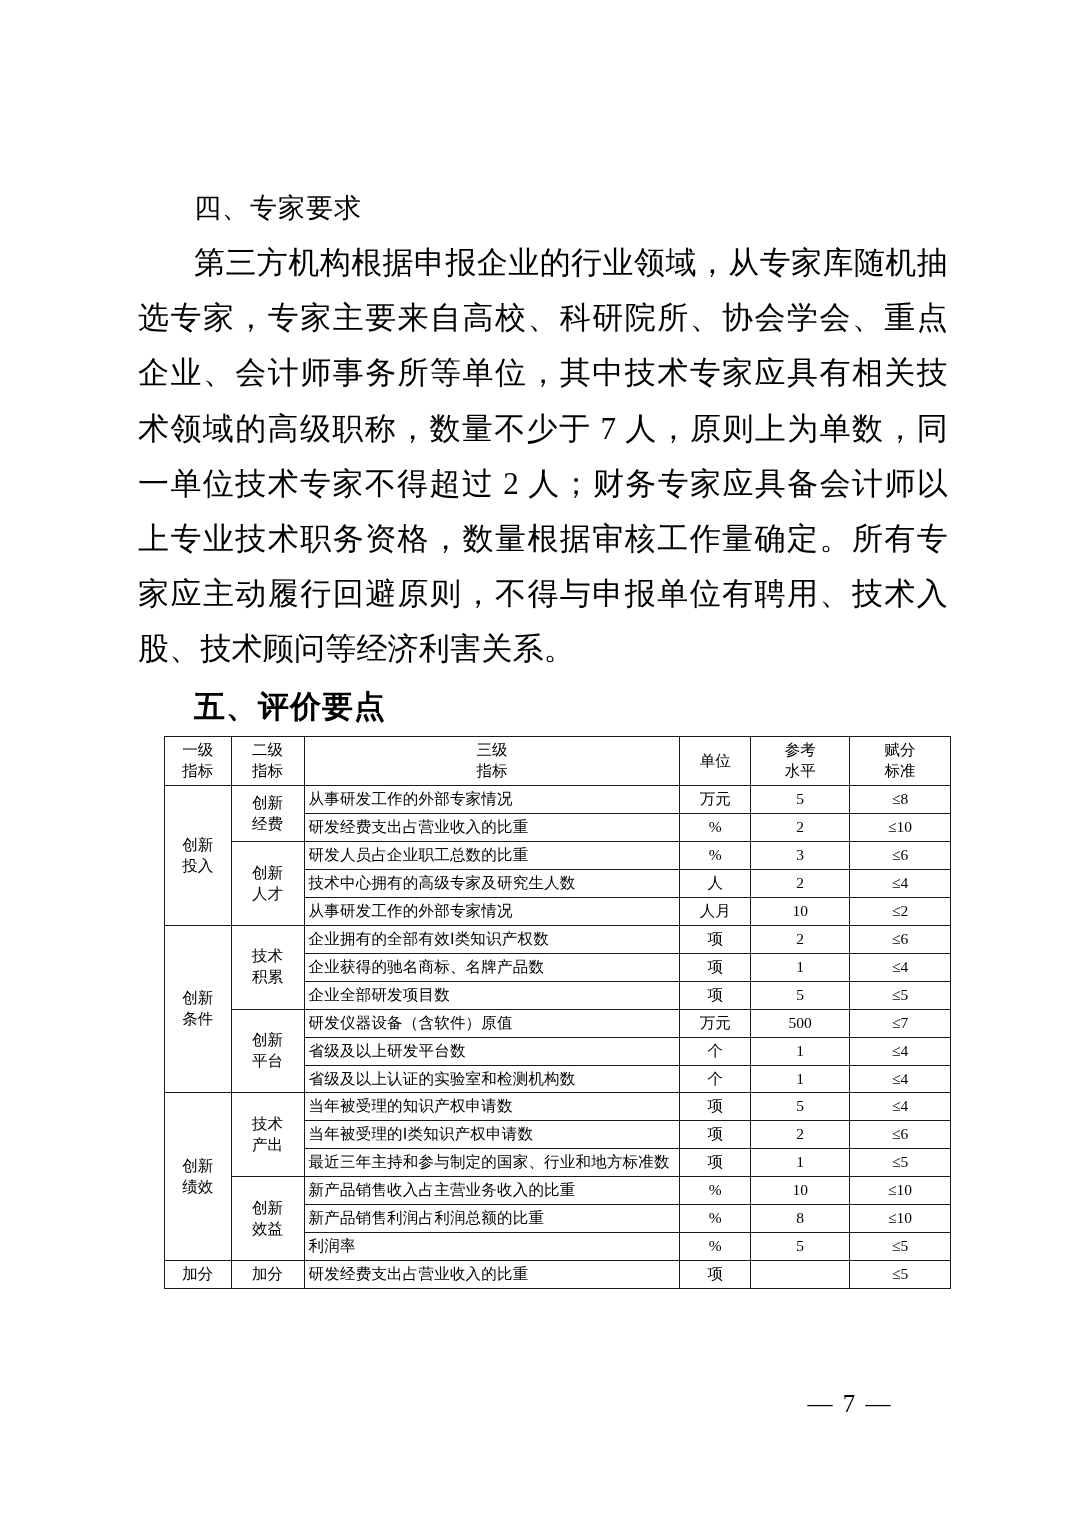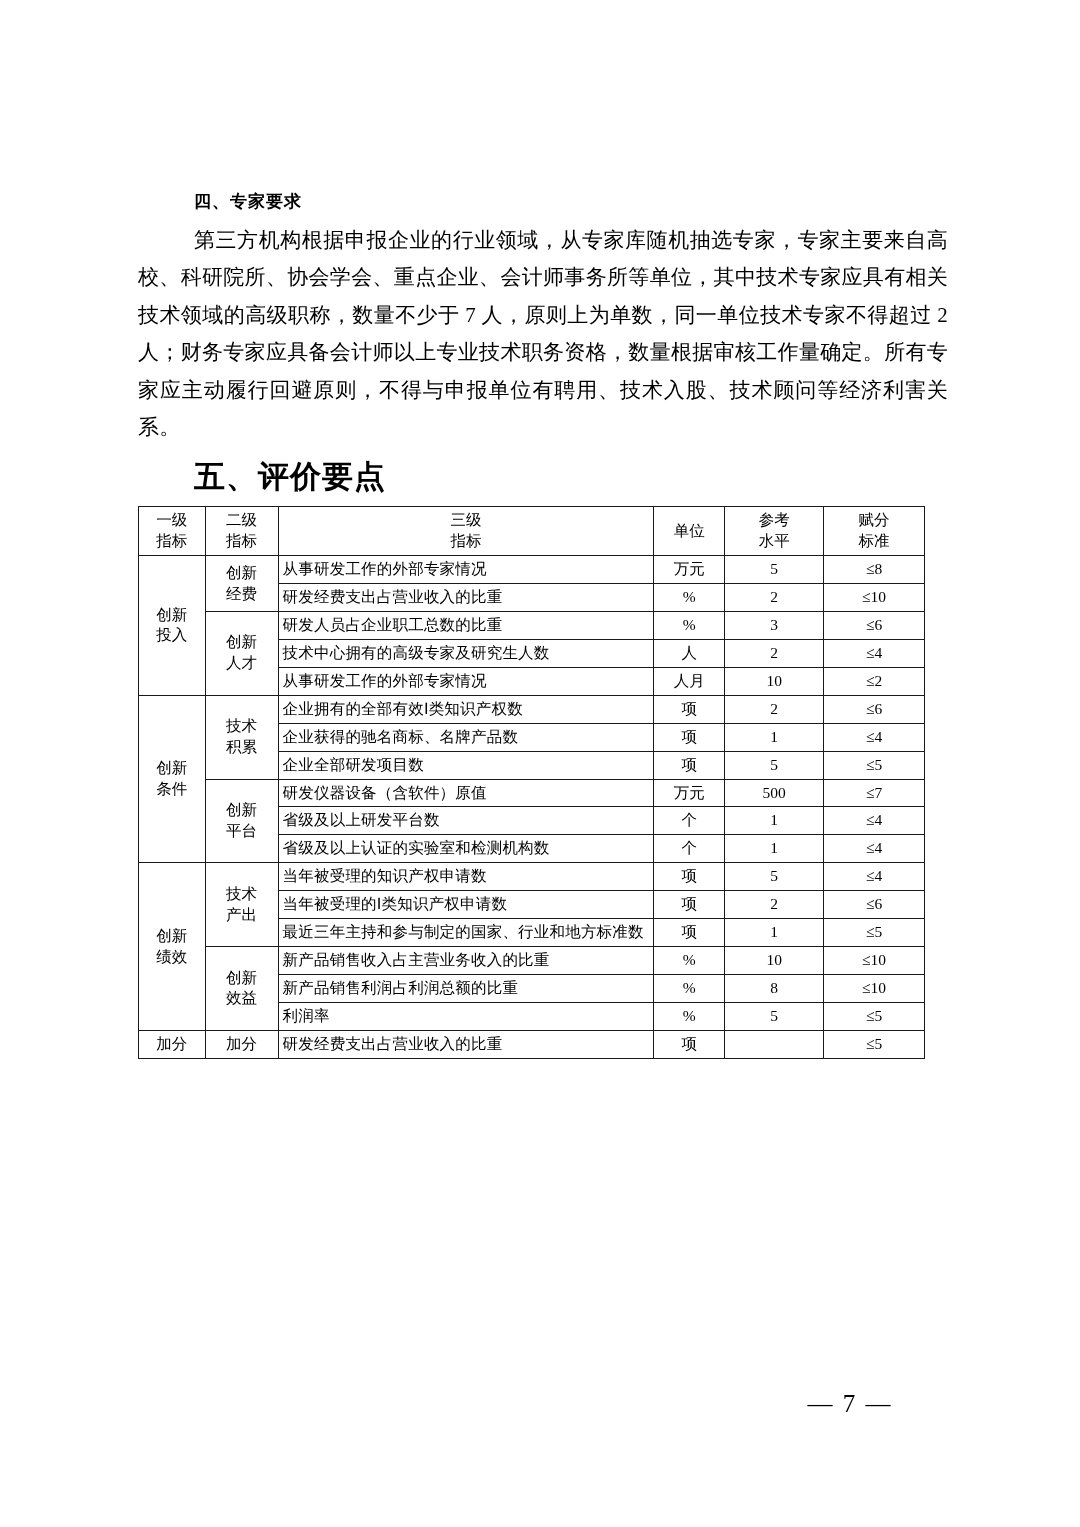--- a/index.html
+++ b/index.html
@@ -23,48 +23,49 @@
     padding: 0;
   }
   .content {
     position: absolute;
     left: 138px;
     top: 190px;
     width: 810px;
   }
   h2.section-heading {
     font-family: "DejaVu Sans", sans-serif;
-    font-size: 17px;
-    font-weight: bold;
+    font-size: 27px;
+    font-weight: normal;
     margin: 0 0 10px 0;
     padding: 0;
     text-indent: 56px;
     letter-spacing: 1px;
     line-height: 1.3;
   }
   p.body-text {
-    font-size: 21px;
+    font-size: 31px;
     line-height: 1.78;
     margin: 0 0 6px 0;
     text-align: justify;
     text-indent: 56px;
     letter-spacing: 0.2px;
   }
   h2.section-heading-2 {
     font-family: "DejaVu Sans", sans-serif;
     font-size: 31px;
     font-weight: bold;
     margin: 10px 0 8px 0;
     padding: 0;
     text-indent: 56px;
     letter-spacing: 1px;
   }
   table.eval-table {
     border-collapse: collapse;
     width: 787px;
+    margin-left: 26px;
     table-layout: fixed;
   }
   table.eval-table td, table.eval-table th {
     border: 1px solid #1a1a1a;
     font-size: 15.5px;
     font-family: "Liberation Serif", serif;
     font-weight: normal;
     padding: 3px 4px;
     vertical-align: middle;
     line-height: 1.35;

